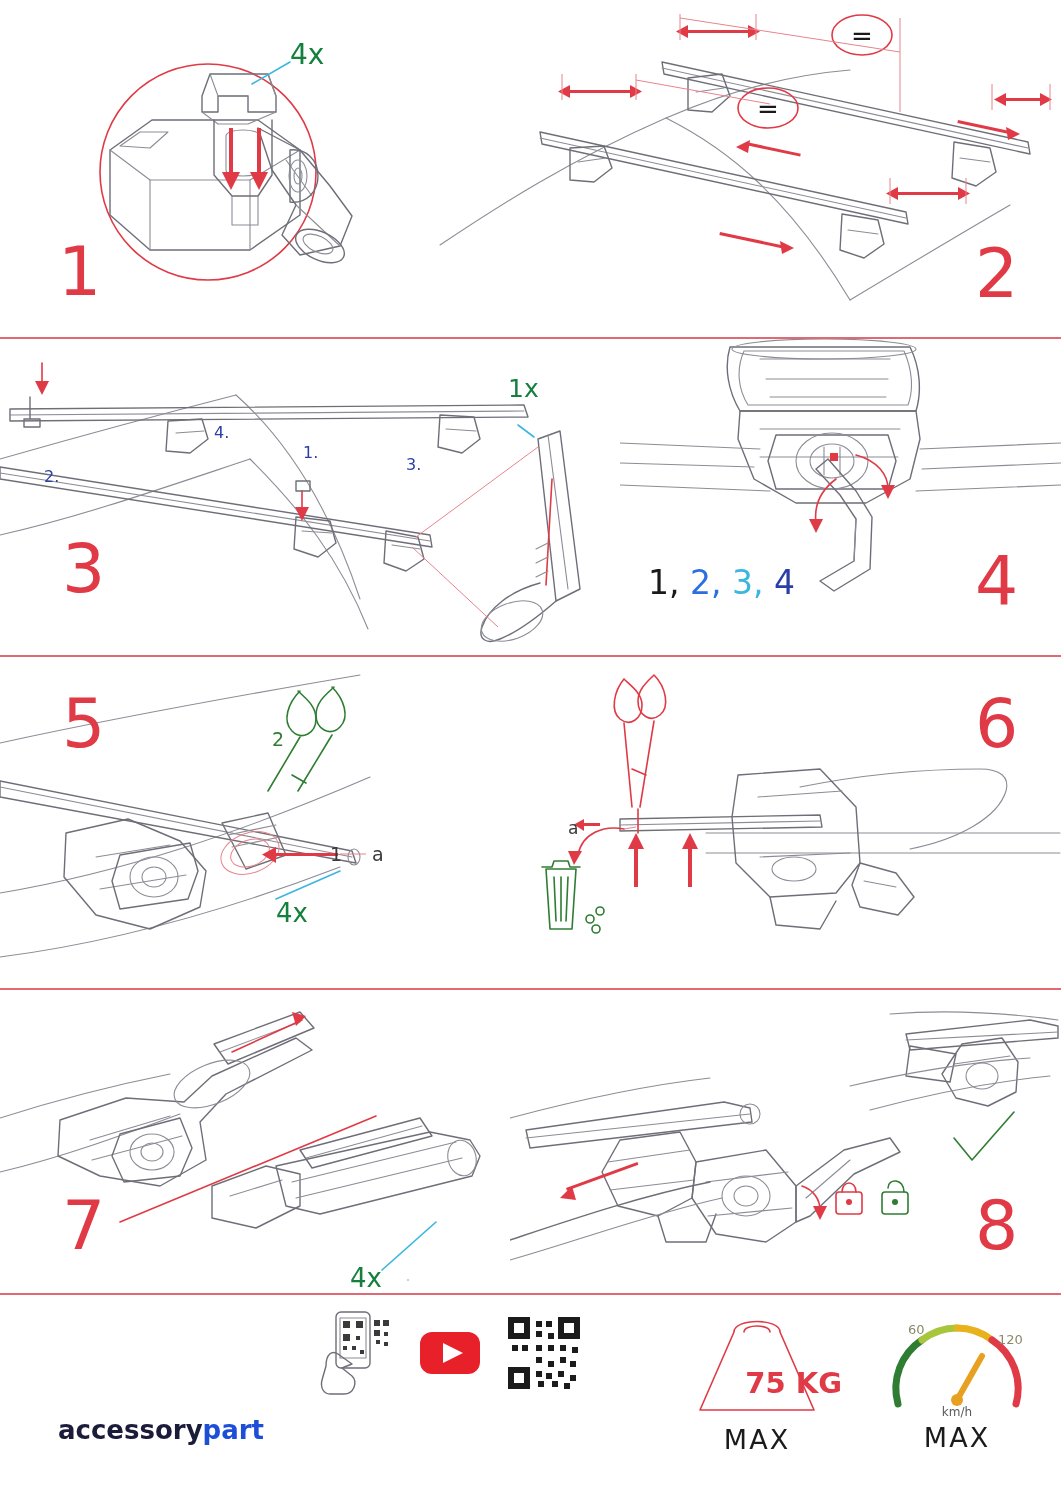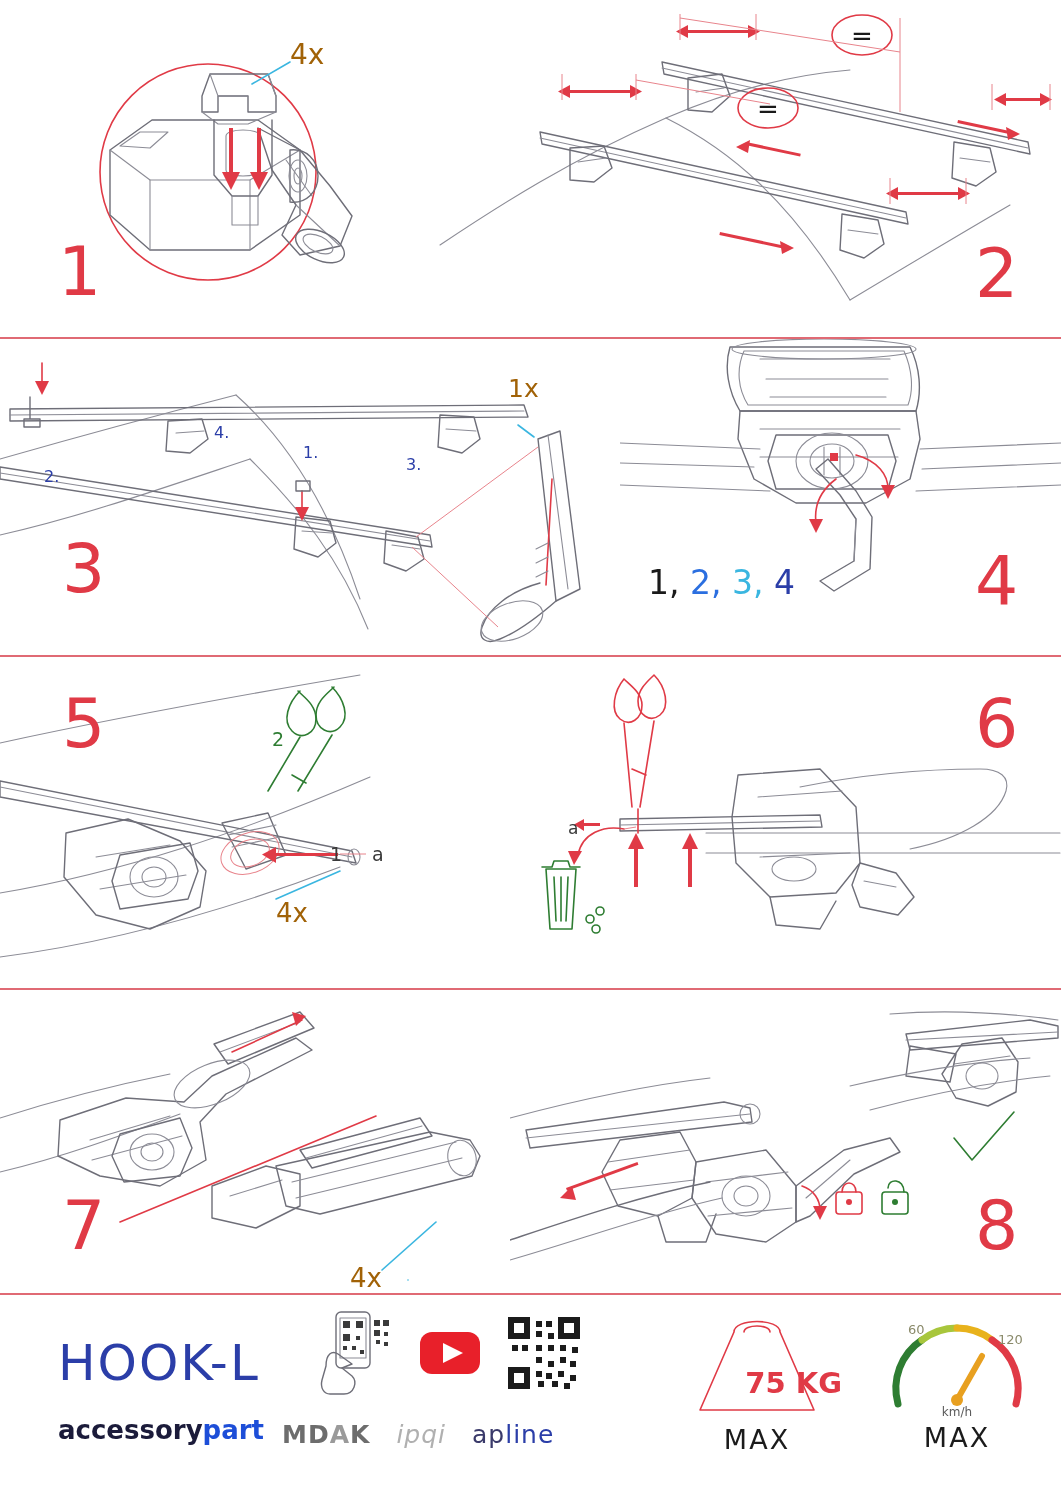--- a/index.html
+++ b/index.html
@@ -50,21 +50,21 @@
   .n6 { left:975px; top:690px; }
   .n7 { left:62px;  top:1192px; }
   .n8 { left:975px; top:1192px; }
 
   
   .ann {
     position:absolute;
     font-family:"DejaVu Sans", sans-serif;
     white-space:nowrap;
   }
-  .cyan { color:#a16207; }
+  .cyan { color:#15803d; }
   .blue { color:#2b3ea8; }
   .dark { color:#3a3a3a; }
 
   .a-4x-1   { left:290px; top:38px;  font-size:28px; }
   .a-1x-3   { left:508px; top:374px; font-size:25px; }
   .a-4-lbl  { left:214px; top:423px; font-size:16px; }
   .a-1-lbl  { left:303px; top:443px; font-size:16px; }
   .a-2-lbl  { left:44px;  top:467px; font-size:16px; }
   .a-3-lbl  { left:406px; top:455px; font-size:16px; }
   .a-seq    { left:648px; top:563px; font-size:33px; }
@@ -502,30 +502,24 @@
         <rect x="372" y="202" width="26" height="22" rx="3" class="lng"></rect>
         <path class="lng" d="M394 202 C394 188 378 188 378 198"></path>
         <circle cx="385" cy="212" r="3" class="fg"></circle>
       </g>
     </svg>
   </div>
   <div class="stepnum n8">8</div>
 
   <div class="panel footer"></div>
 
-  <div class="brand">HOOK-L</div>
   <div class="tagline">
     <span class="w1">accessory</span><span class="w2">part</span>
   </div>
 
-  <div class="sublogos">
-    <span class="sl mdak"><span>MD</span><span class="ac">A</span><span>K</span></span>
-    <span class="sl ipqi">ipqi</span>
-    <span class="sl apline"><span class="ap">ap</span><span class="line">line</span></span>
-  </div>
 
   <div class="icon-row">
 
     <span>
       <svg width="74" height="86" viewBox="0 0 74 86">
         <rect x="18" y="2" width="34" height="56" rx="5" class="ln"></rect>
         <rect x="22" y="8" width="26" height="40" class="ln2"></rect>
         <g fill="#3a3a3a">
           <rect x="25" y="11" width="7" height="7"></rect>
             <rect x="38" y="11" width="7" height="7"></rect>

